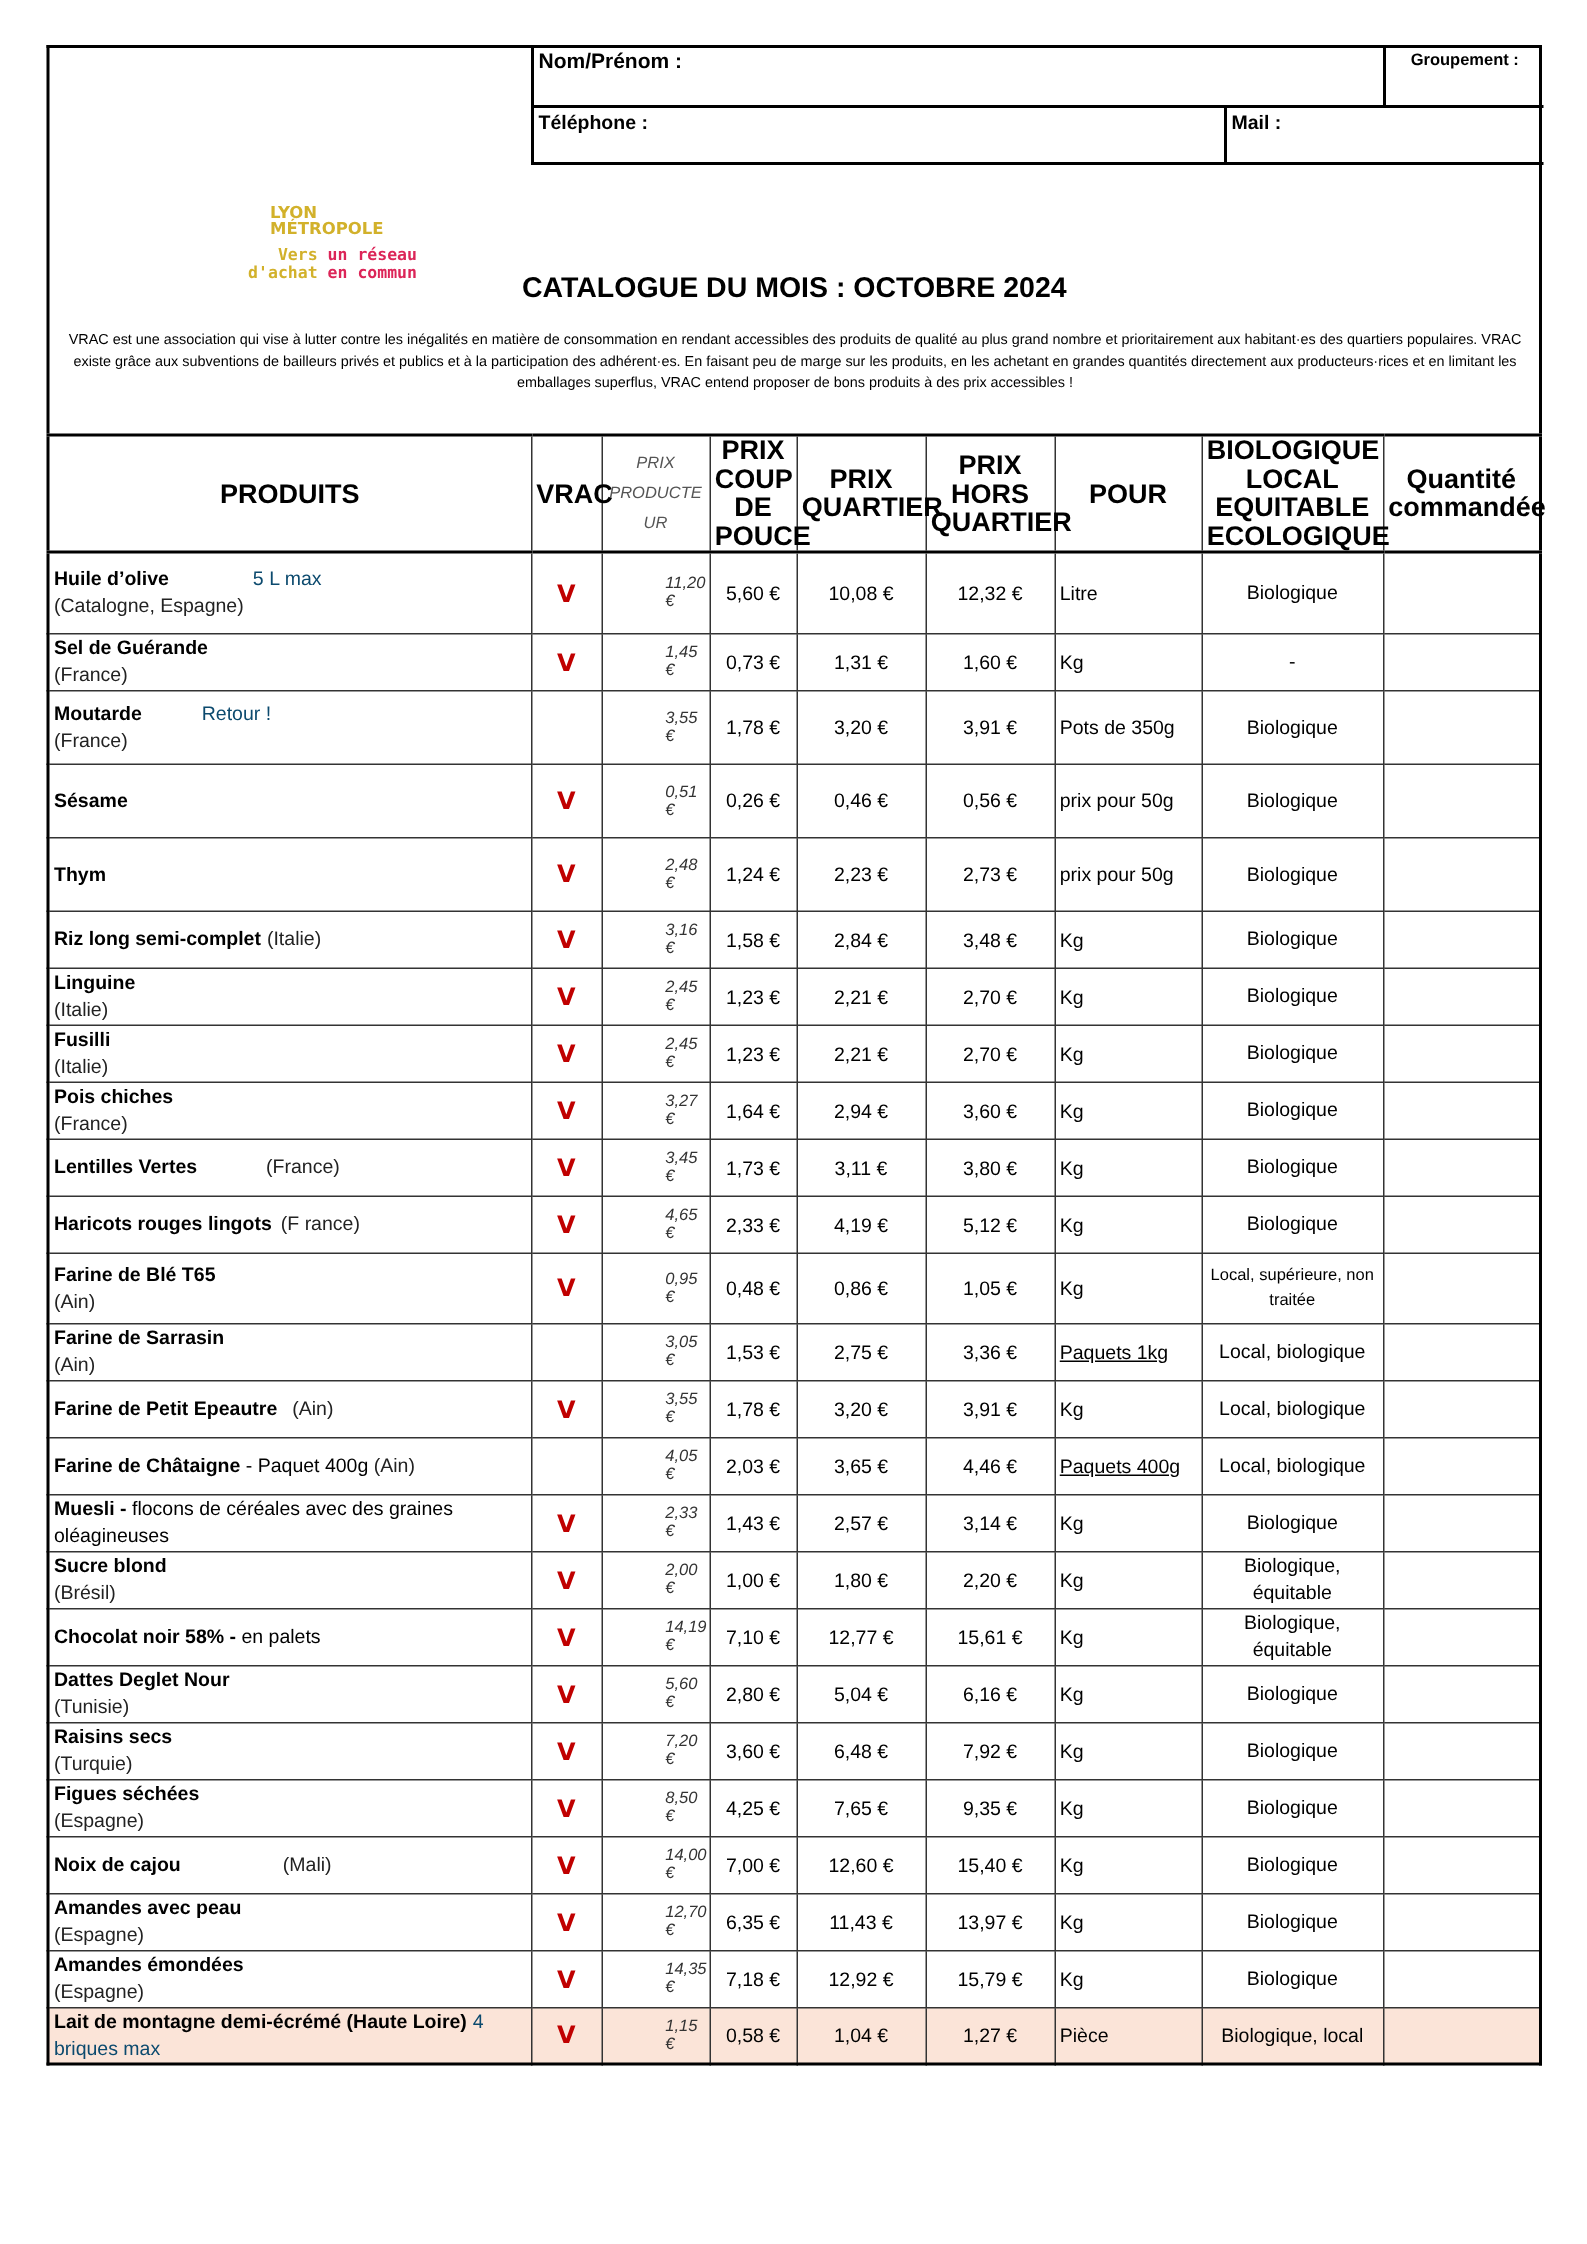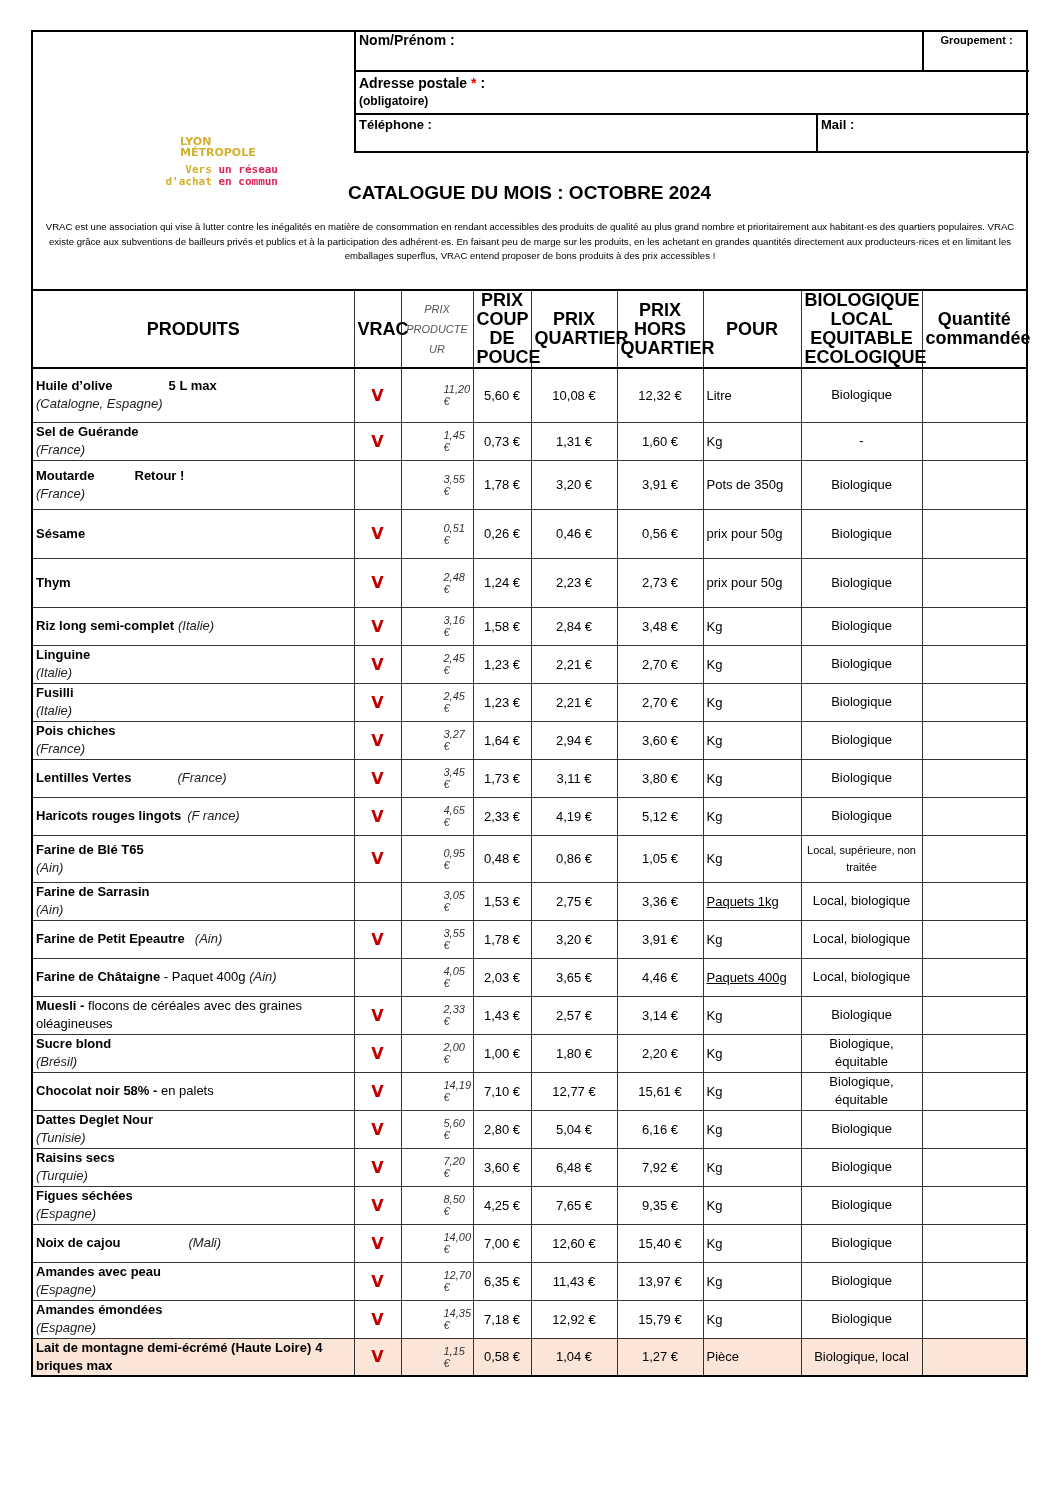--- a/index.html
+++ b/index.html
@@ -34,22 +34,22 @@
   
   table { border-collapse: collapse; width: 995px; table-layout: fixed; }
   td, th { border: 1px solid #333; padding: 0 3px; font-size: 12.5px; vertical-align: middle; }
   th { font-weight: bold; font-size: 18px; text-align: center; line-height: 19px; }
   th.pp { font-weight: normal; font-style: italic; font-size: 11px; color: #555; line-height:20px; }
   table { border: 2px solid #000; }
   tr.hrow th { height: 74px; border-top: 2px solid #000; border-bottom: 2px solid #000; }
   td.name { line-height: 18px; font-size: 13px; }
   .pname { font-weight: bold; }
   .pextra { font-weight: normal; }
-  .origin { font-style: italic; color: #222; }
-  .note { color: #000000; font-weight: bold; }
+  .origin { color: #222; }
+  .note { color: #0c4a6e; font-weight: normal; }
   td.vrac { text-align:center; color:#c00000; font: 900 16px "DejaVu Sans", sans-serif; }
   td.pprod { text-align:left; font-style: italic; font-size: 11px; color: #333; padding-left: 42px; }
   td.num { text-align:center; font-size: 13px; }
   td.pour { font-size: 13px; }
   td.pour.u { text-decoration: underline; }
   td.label { text-align:center; font-size: 13px; line-height:18px; }
   td.label.sm { font-size: 11px; line-height: 17px; }
   tr.hl td { background: #fbe4d8; }
   td.qty { }
 </style>
@@ -66,26 +66,20 @@
       <div class="sub2">
         <div><span class="y">Vers </span><span class="r">un réseau</span></div>
         <div><span class="y">d'achat </span><span class="r">en commun</span></div>
       </div>
     </div>
 
     <div class="form">
       <div class="frow r1">
         <div class="c c1"><span>Nom/Prénom :</span></div>
         <div class="c c2"><span>Groupement :</span></div>
-      </div>
-      <div class="frow r2">
-        <div class="c c1">
-          <span>Adresse postale </span><span class="star">*</span><span> :</span>
-          <span class="small">(obligatoire)</span>
-        </div>
       </div>
       <div class="frow r3">
         <div class="c c1"><span>Téléphone :</span></div>
         <div class="c c2"><span>Mail :</span></div>
       </div>
     </div>
 
     <div class="title">CATALOGUE DU MOIS : OCTOBRE 2024</div>
     <div class="desc">VRAC est une association qui vise à lutter contre les inégalités en matière de consommation en rendant accessibles des produits de qualité au plus grand nombre et prioritairement aux habitant·es des quartiers populaires. VRAC existe grâce aux subventions de bailleurs privés et publics et à la participation des adhérent·es. En faisant peu de marge sur les produits, en les achetant en grandes quantités directement aux producteurs·rices et en limitant les emballages superflus, VRAC entend proposer de bons produits à des prix accessibles !</div>
   </div>

